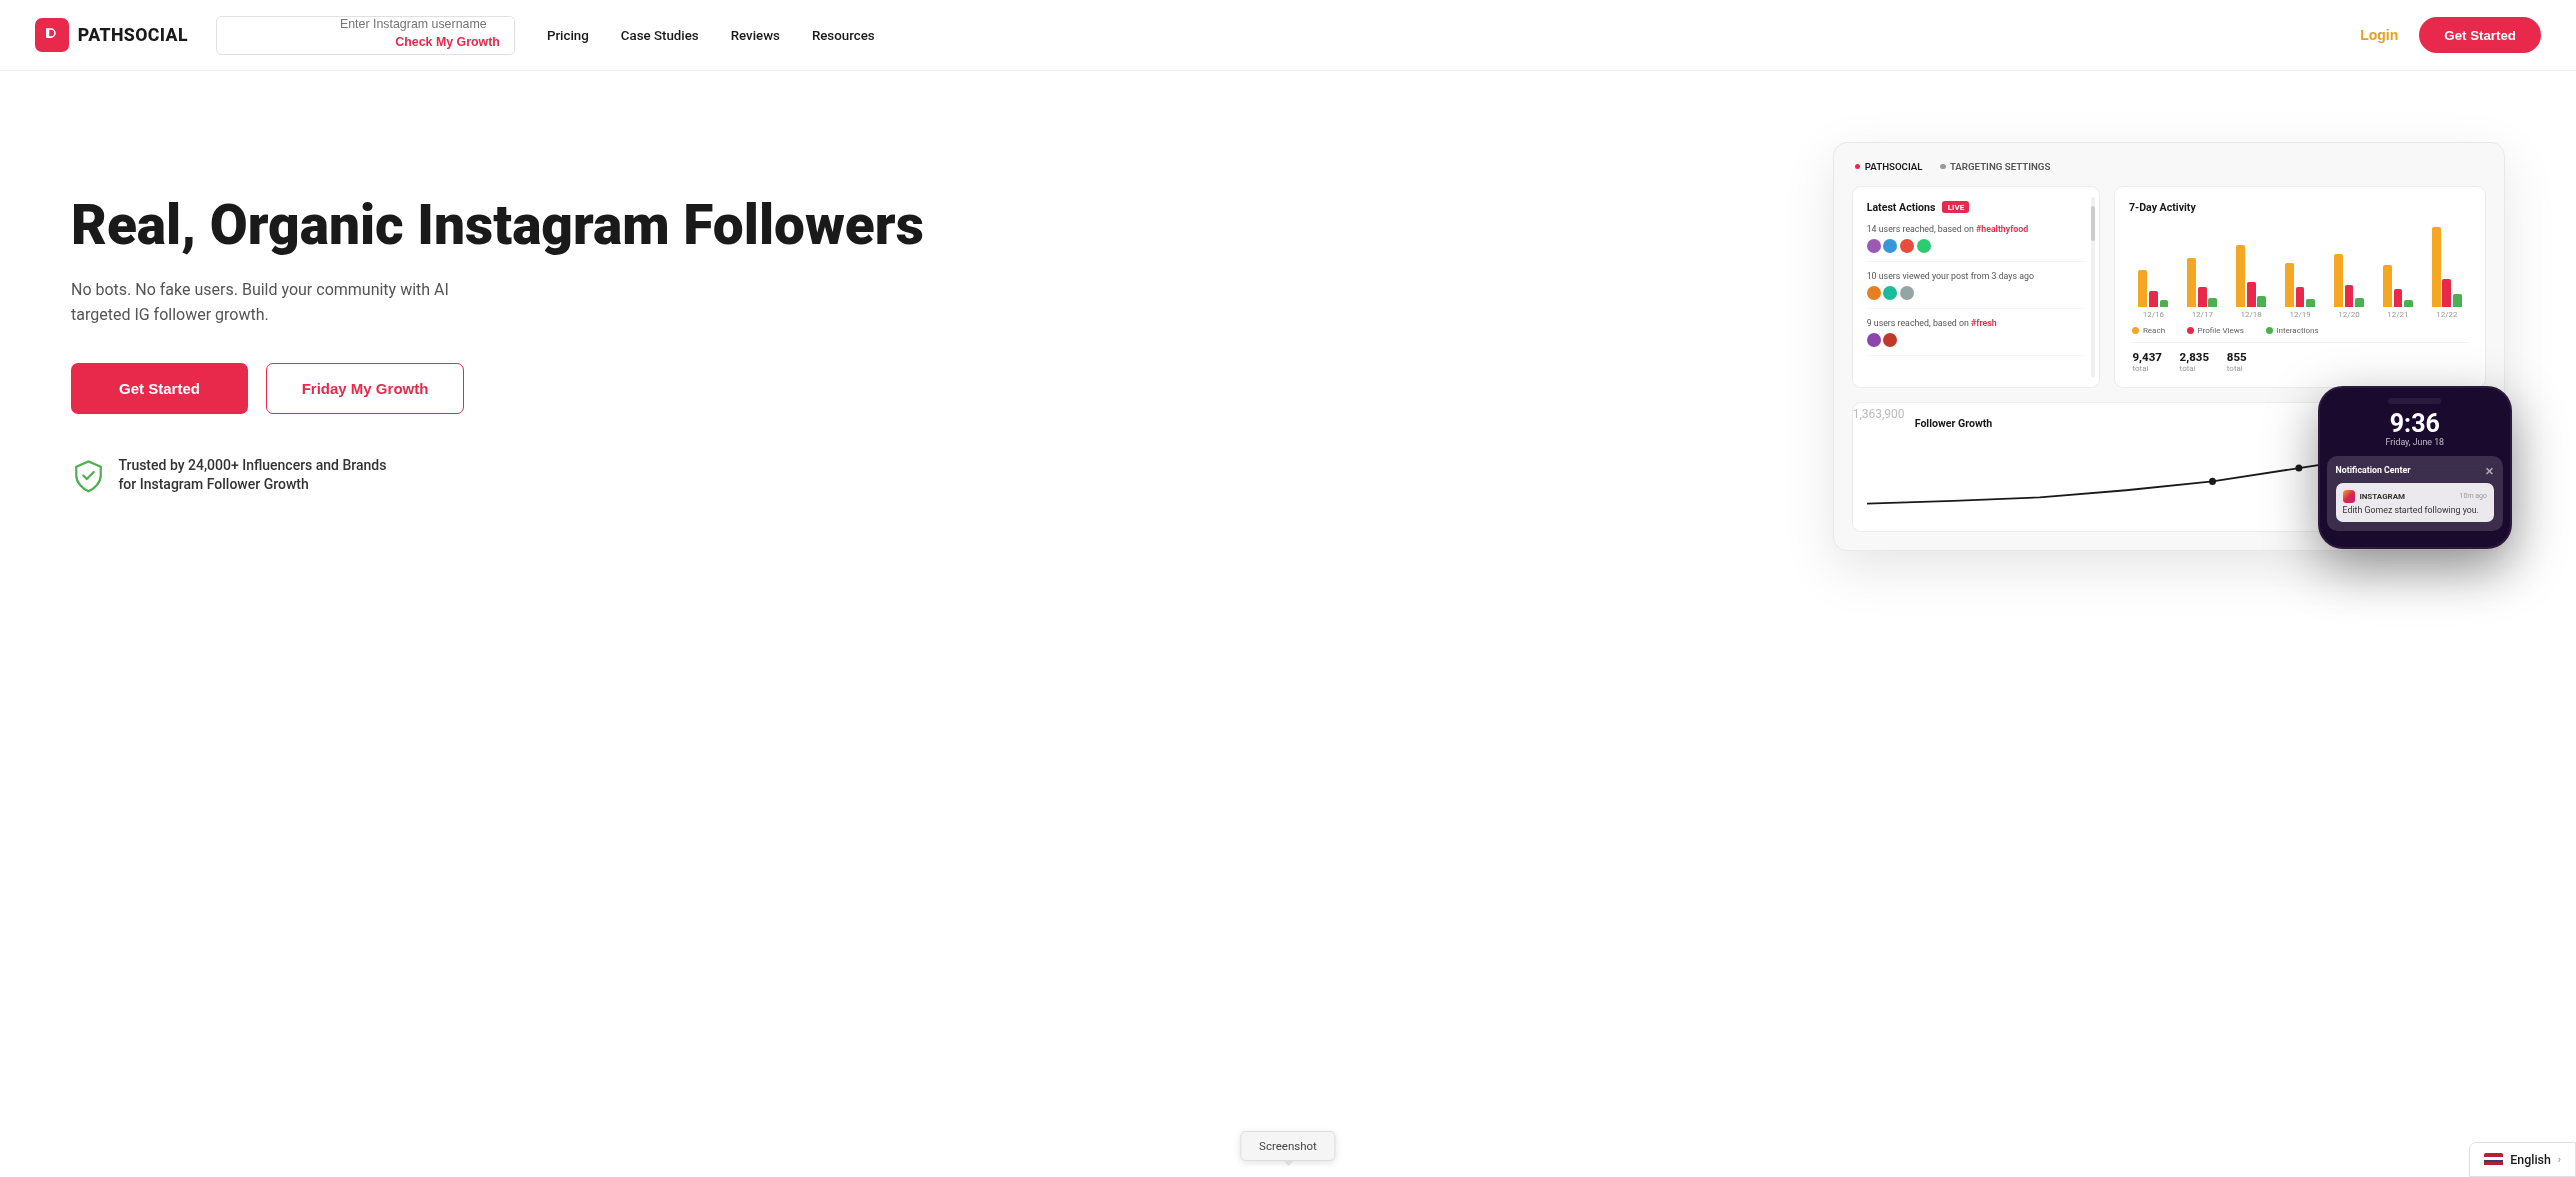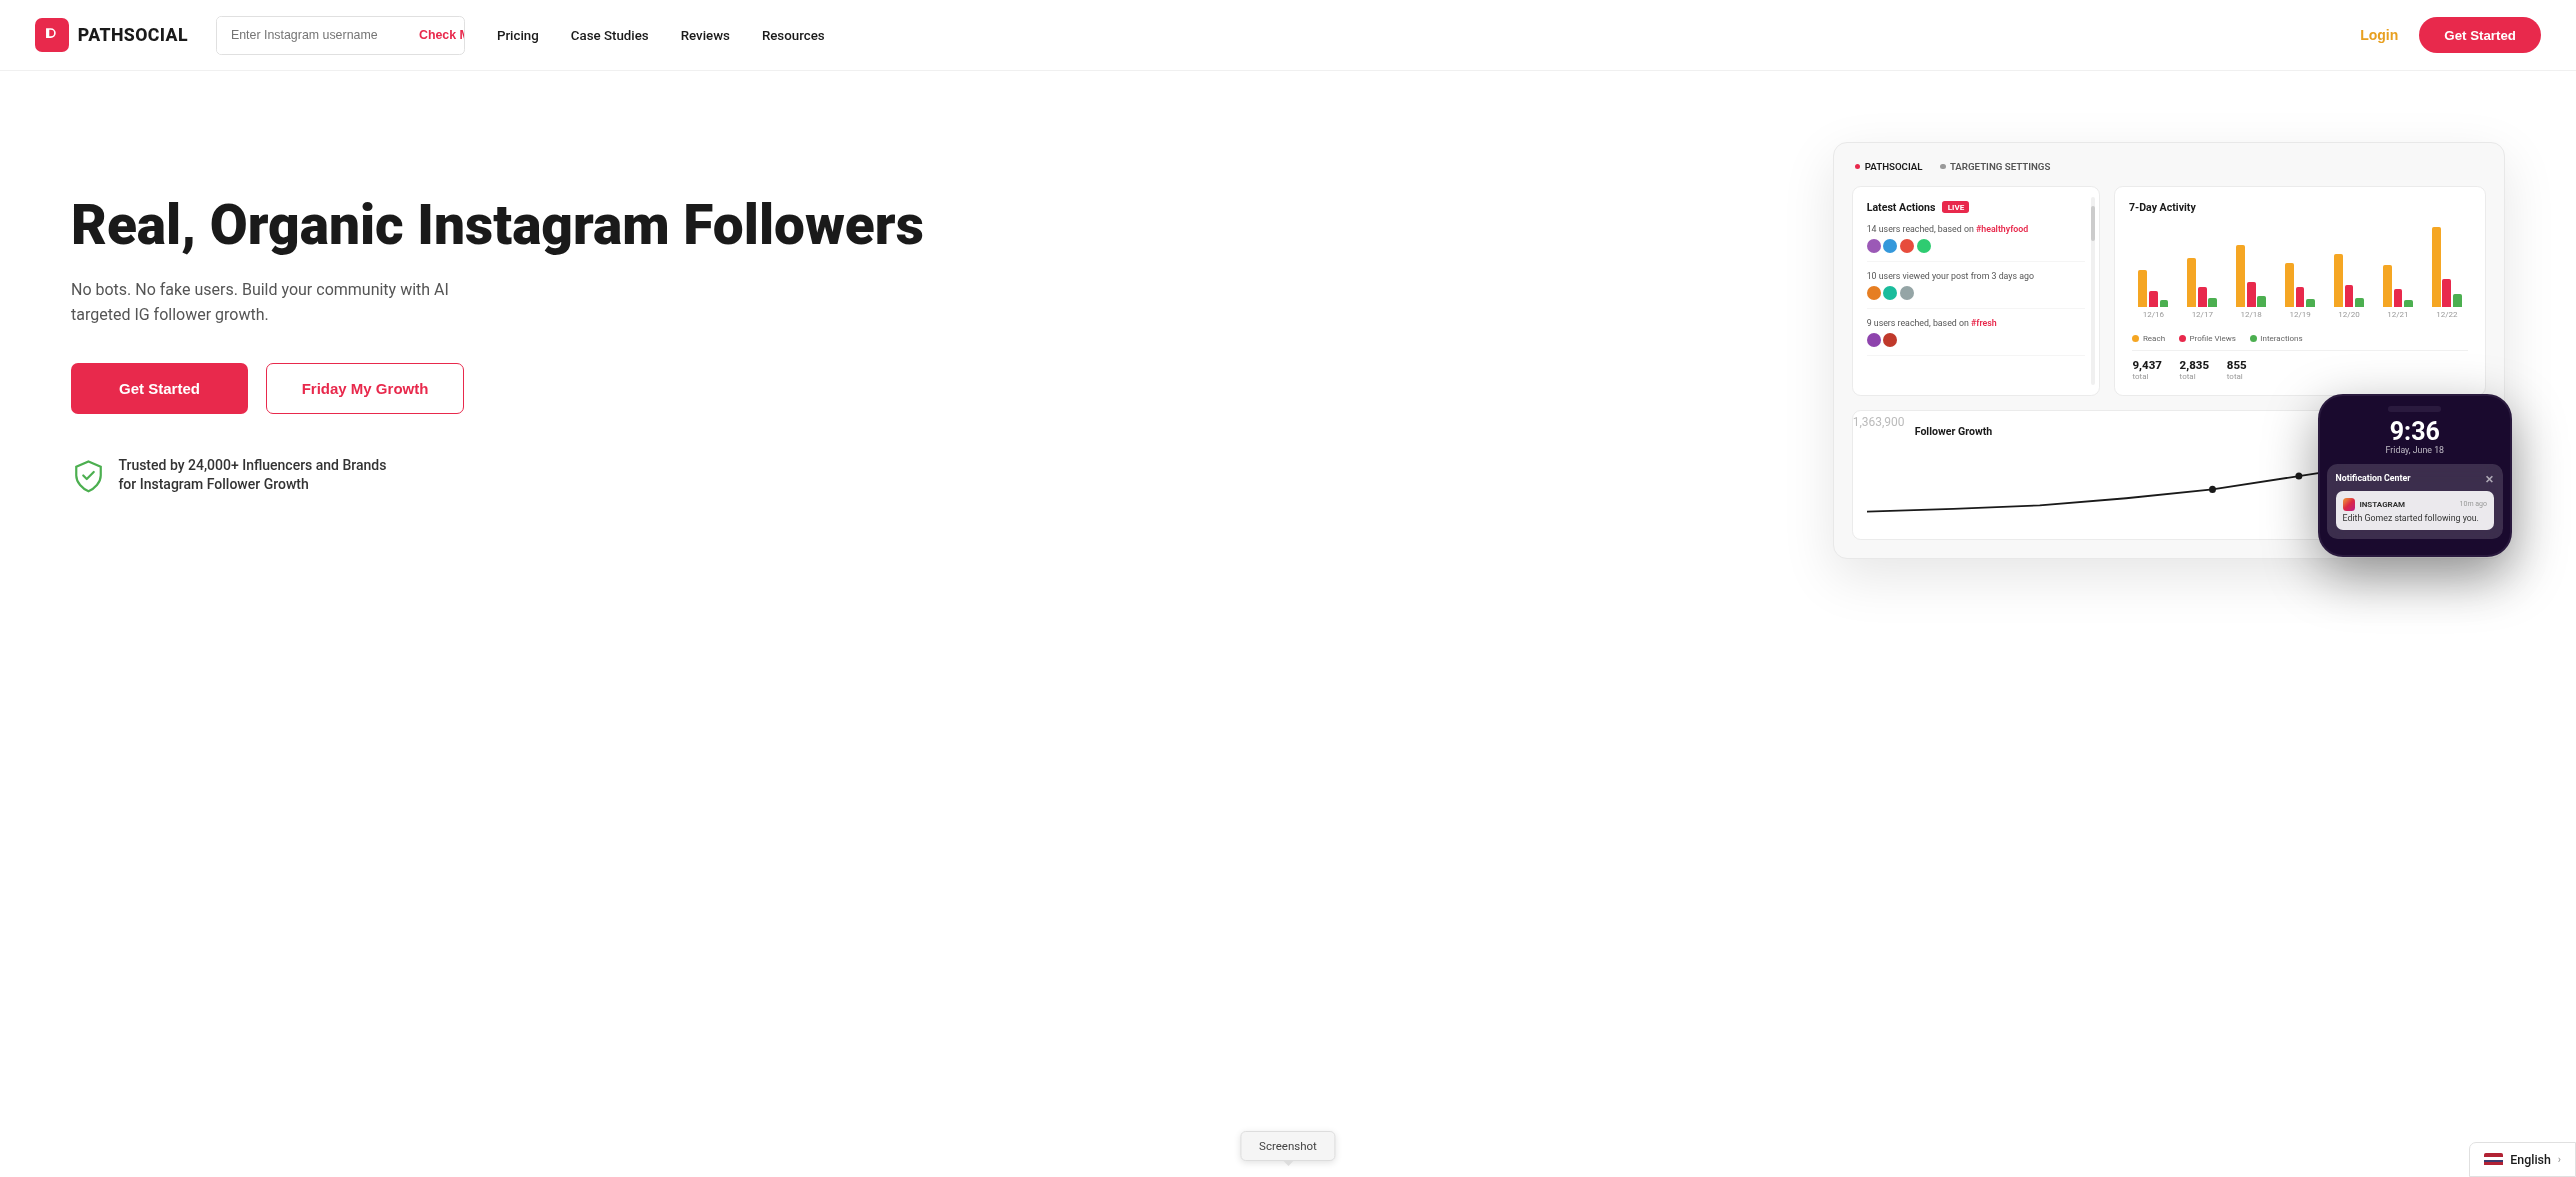--- a/index.html
+++ b/index.html
@@ -45,27 +45,28 @@
     }
     .logo-text {
       font-size: 17.7px;
       font-weight: 800;
       color: #1a1a1a;
       letter-spacing: 0.4px;
     }
 
     .search-form {
       display: flex;
-      align-items: center;
+      align-items: flex-end;
       border: 1.3px solid #e0e0e0;
       border-radius: 5.3px;
       overflow: hidden;
       height: 39px;
-      width: 249px;
+      width: 299px;
       flex-shrink: 0;
+      flex-direction: column;
     }
     .search-input {
       border: none;
       outline: none;
       padding: 0 14px;
       font-size: 12.4px;
       color: #999;
       flex: 1;
       height: 100%;
       background: #fff;
@@ -353,22 +354,22 @@
 
     .bar-label {
       font-size: 8px;
       color: #999;
       margin-top: 3.5px;
       white-space: nowrap;
     }
 
     .chart-legend {
       display: flex;
-      gap: 14px;
-      margin-top: 15px;
+      gap: 22px;
+      margin-top: 7px;
     }
 
     .legend-item {
       display: flex;
       align-items: center;
       gap: 3.5px;
       font-size: 8px;
       color: #666;
     }
 

